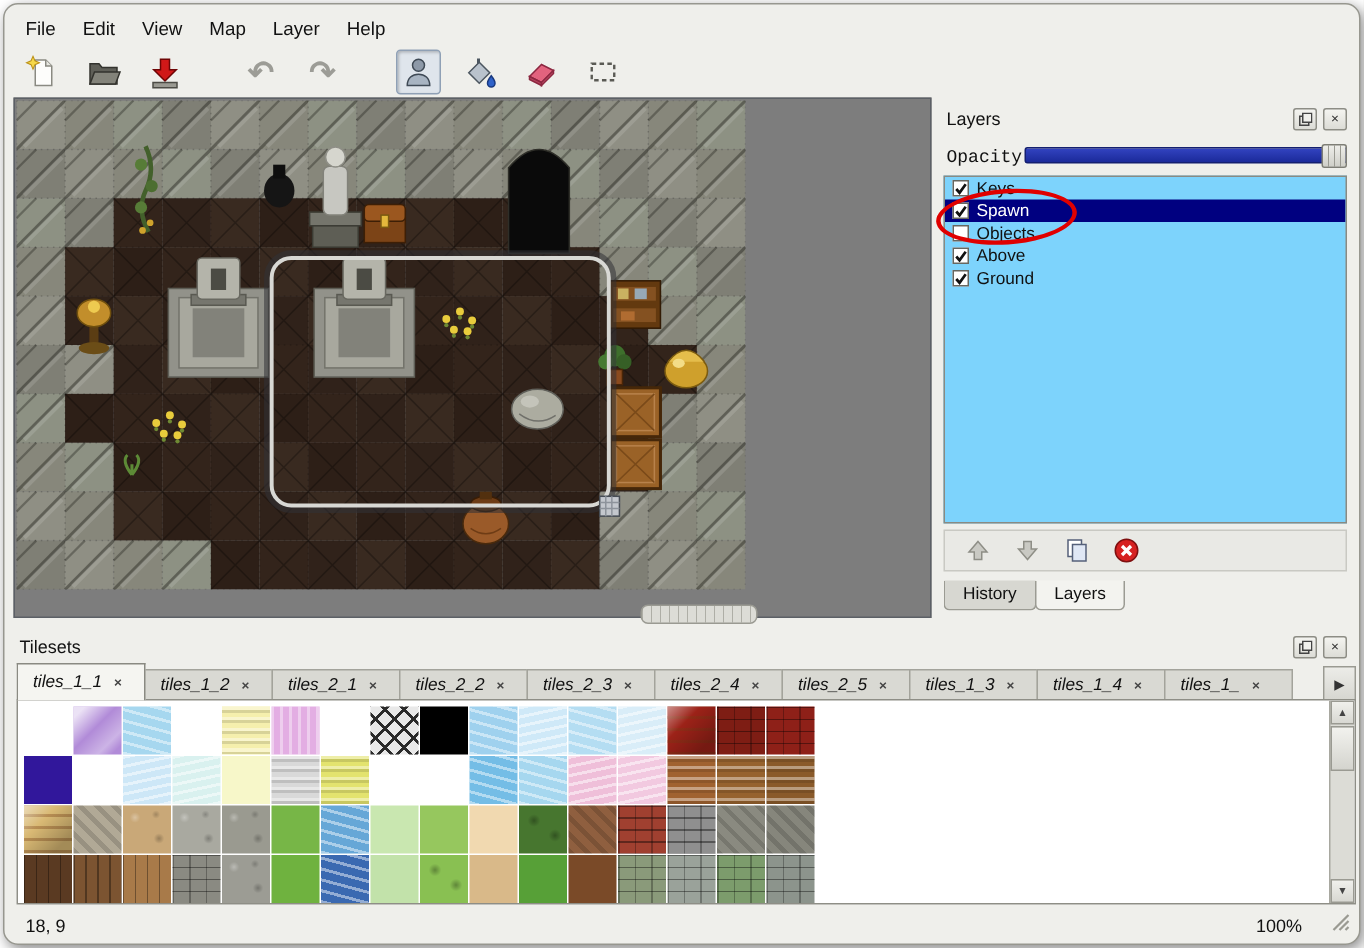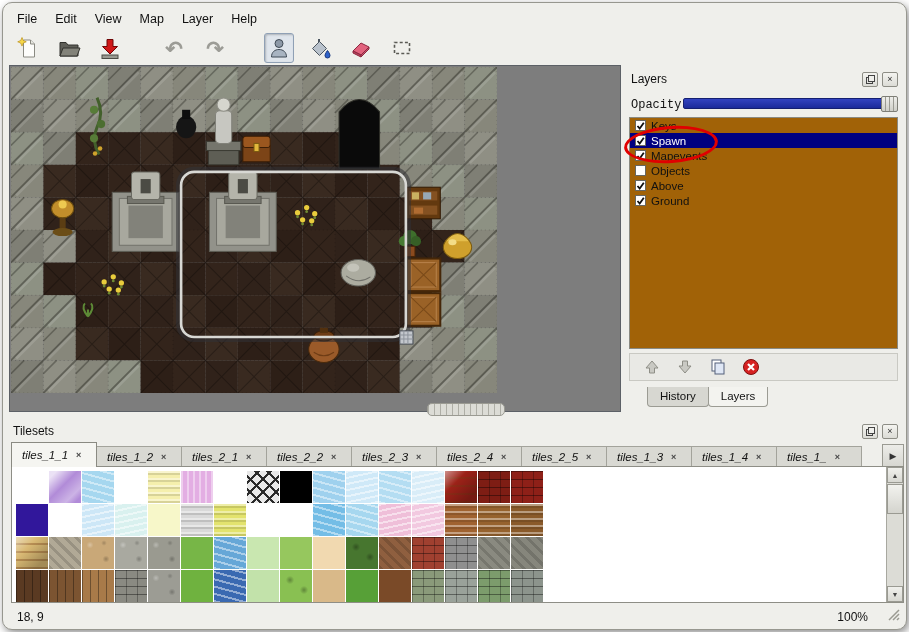--- a/index.html
+++ b/index.html
@@ -36,33 +36,33 @@
   .layers-panel .dock-title{top:6px;}
   .oprow{position:absolute;left:4px;top:30px;right:8px;height:16px;font-family:Liberation Mono, monospace;}
   .oplabel{font-size:12px;}
   .slider{position:absolute;left:52px;right:0;top:1px;height:14px;}
   .slider-track{position:absolute;left:0;right:0;top:2px;height:9px;border:1px solid #141f70;
     border-radius:2px;background:linear-gradient(#3243c0,#1b2a9a);}
   .slider-handle{position:absolute;right:0;top:0;width:15px;height:14px;border:1px solid #7e7e76;
     border-radius:2px;
     background-image:repeating-linear-gradient(90deg,transparent 0 3px,#9a9a92 3px 4px),
       linear-gradient(#eeeeea,#cfcfc8);}
-  .layers-list{position:absolute;left:2px;top:52px;right:8px;height:230px;background:#a16207;
+  .layers-list{position:absolute;left:2px;top:52px;right:8px;height:230px;background:#7dd3fc;
     border:1px solid #8a8a82;overflow:hidden;}
   .lrow{height:15px;display:flex;align-items:center;padding-left:3px;font-size:11.5px;}
   .lrow.sel{background:#000080;color:#fff;}
   .cb{width:11px;height:11px;background:#fff;border:1px solid #676760;box-sizing:border-box;
     display:inline-flex;align-items:center;justify-content:center;margin:0 5px 0 2px;flex:none;}
   .annot{position:absolute;left:-3px;top:61px;width:88px;height:31px;border:3px solid #e00000;
     border-radius:50%;transform:rotate(-4deg);z-index:9;pointer-events:none;}
   .layer-btns{position:absolute;left:2px;right:8px;top:288px;height:28px;display:flex;
     align-items:center;gap:13px;padding-left:12px;background:#e9e9e5;border:1px solid #c9c9c3;
     box-sizing:border-box;}
   .lbtn{width:20px;height:20px;display:flex;align-items:center;justify-content:center;}
-  .panel-tabs{position:absolute;left:20px;top:322px;display:flex;}
+  .panel-tabs{position:absolute;left:2px;top:322px;display:flex;}
   .ptab{font-size:11.5px;padding:3px 12px 4px;background:#d7d7d1;border:1px solid #9b9b93;
     border-top:none;border-radius:0 0 4px 4px;margin-right:-1px;}
   .ptab.on{background:#f3f3ef;position:relative;z-index:2;}
   
   .tilesets-panel{position:absolute;left:6px;top:418px;width:897px;height:184px;}
   .tilesets-panel .dock-title{top:2px;}
   .ttabs{position:absolute;left:2px;top:20px;right:26px;height:26px;display:flex;
     align-items:flex-end;overflow:hidden;}
   .ttab{flex:none;box-sizing:border-box;min-width:86px;height:21px;display:flex;align-items:center;
     gap:8px;padding:0 10px;background:#d9d9d3;border:1px solid #a3a39b;border-bottom:none;
@@ -750,28 +750,20 @@
         </div>
         <div class="lrow sel">
           <span class="cb">
             <svg width="9" height="9">
               <path d="M1.5 5l2.2 2.5L7.8 1.8" fill="none" stroke="#111" stroke-width="1.8"></path>
             </svg>
           </span>
           <span class="lname">Spawn</span>
         </div>
         <div class="lrow">
-          <span class="cb">
-            <svg width="9" height="9">
-              <path d="M1.5 5l2.2 2.5L7.8 1.8" fill="none" stroke="#111" stroke-width="1.8"></path>
-            </svg>
-          </span>
-          <span class="lname">Mapevents</span>
-        </div>
-        <div class="lrow">
           <span class="cb"></span>
           <span class="lname">Objects</span>
         </div>
         <div class="lrow">
           <span class="cb">
             <svg width="9" height="9">
               <path d="M1.5 5l2.2 2.5L7.8 1.8" fill="none" stroke="#111" stroke-width="1.8"></path>
             </svg>
           </span>
           <span class="lname">Above</span>

